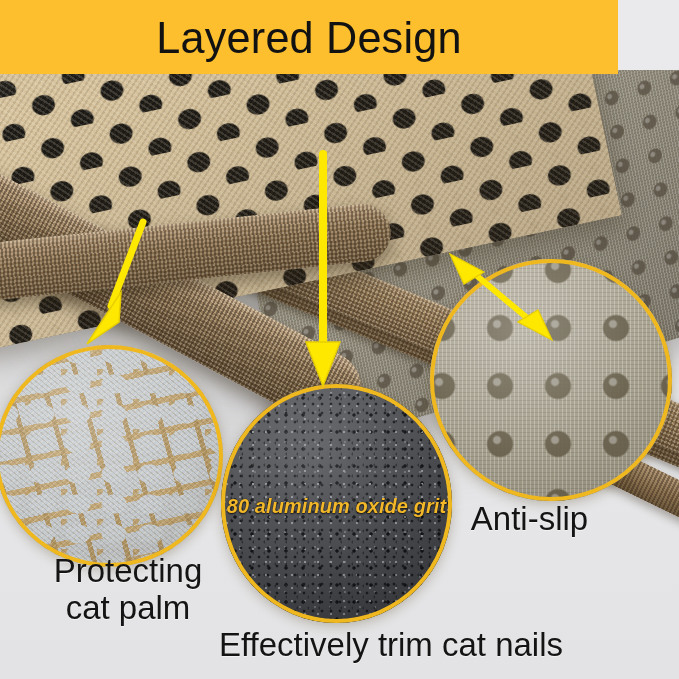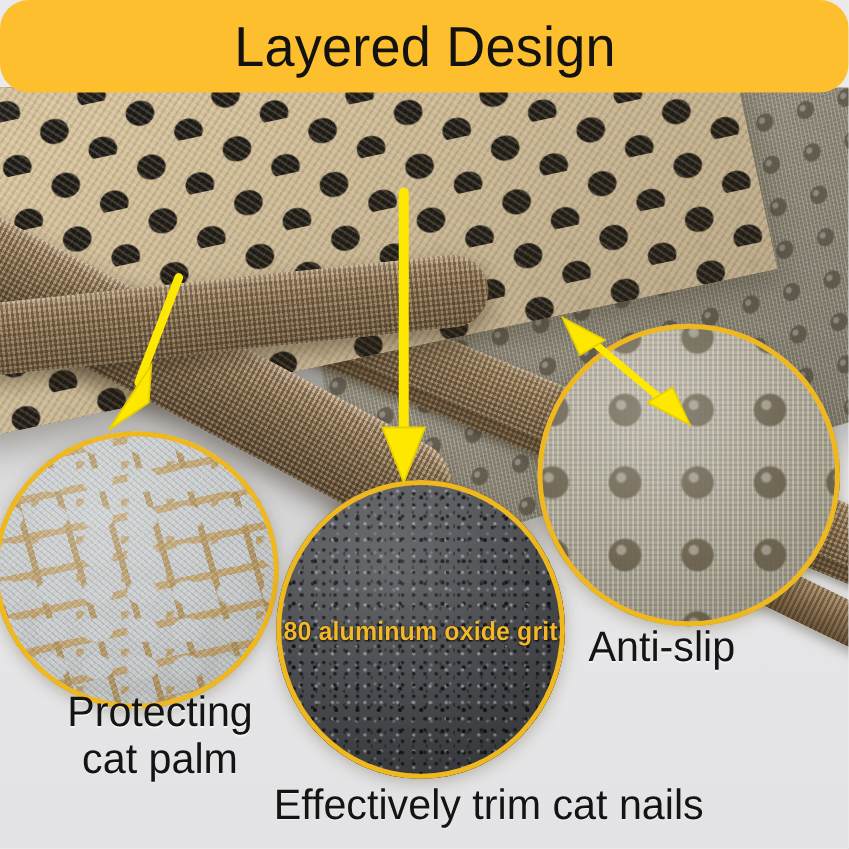--- a/index.html
+++ b/index.html
@@ -8,25 +8,24 @@
   .stage{
     position:relative;
     width:679px;height:679px;
     overflow:hidden;
     background:#eaeaec;
     user-select:none;
   }
 
   
   .banner{
-    position:absolute;left:0;top:0;width:679px;height:74px;
+    position:absolute;left:0;top:0;width:618px;height:74px;
     background:#fdbf2d;
     display:flex;align-items:center;justify-content:center;
     z-index:40;
-    border-radius:23px;
   }
   .banner-title{
     font-family:"Liberation Sans","DejaVu Sans",sans-serif;
     font-size:45px;
     font-weight:400;
     color:#121212;
     letter-spacing:.2px;
     line-height:1;
     transform:scaleX(.96);
   }
@@ -174,20 +173,21 @@
     box-shadow:0 4px 9px rgba(45,34,18,.35);
     border-radius:3px;
   }
 
   
   .circle{
     position:absolute;border-radius:50%;
     box-sizing:border-box;
     overflow:hidden;
     z-index:20;
+    font-style:italic;
   }
   .circle-ring{
     position:absolute;border-radius:50%;
     box-sizing:border-box;
     border:4px solid #f0b81f;
     z-index:22;
     pointer-events:none;
     box-shadow:0 3px 12px rgba(80,65,30,.30);
   }
 

